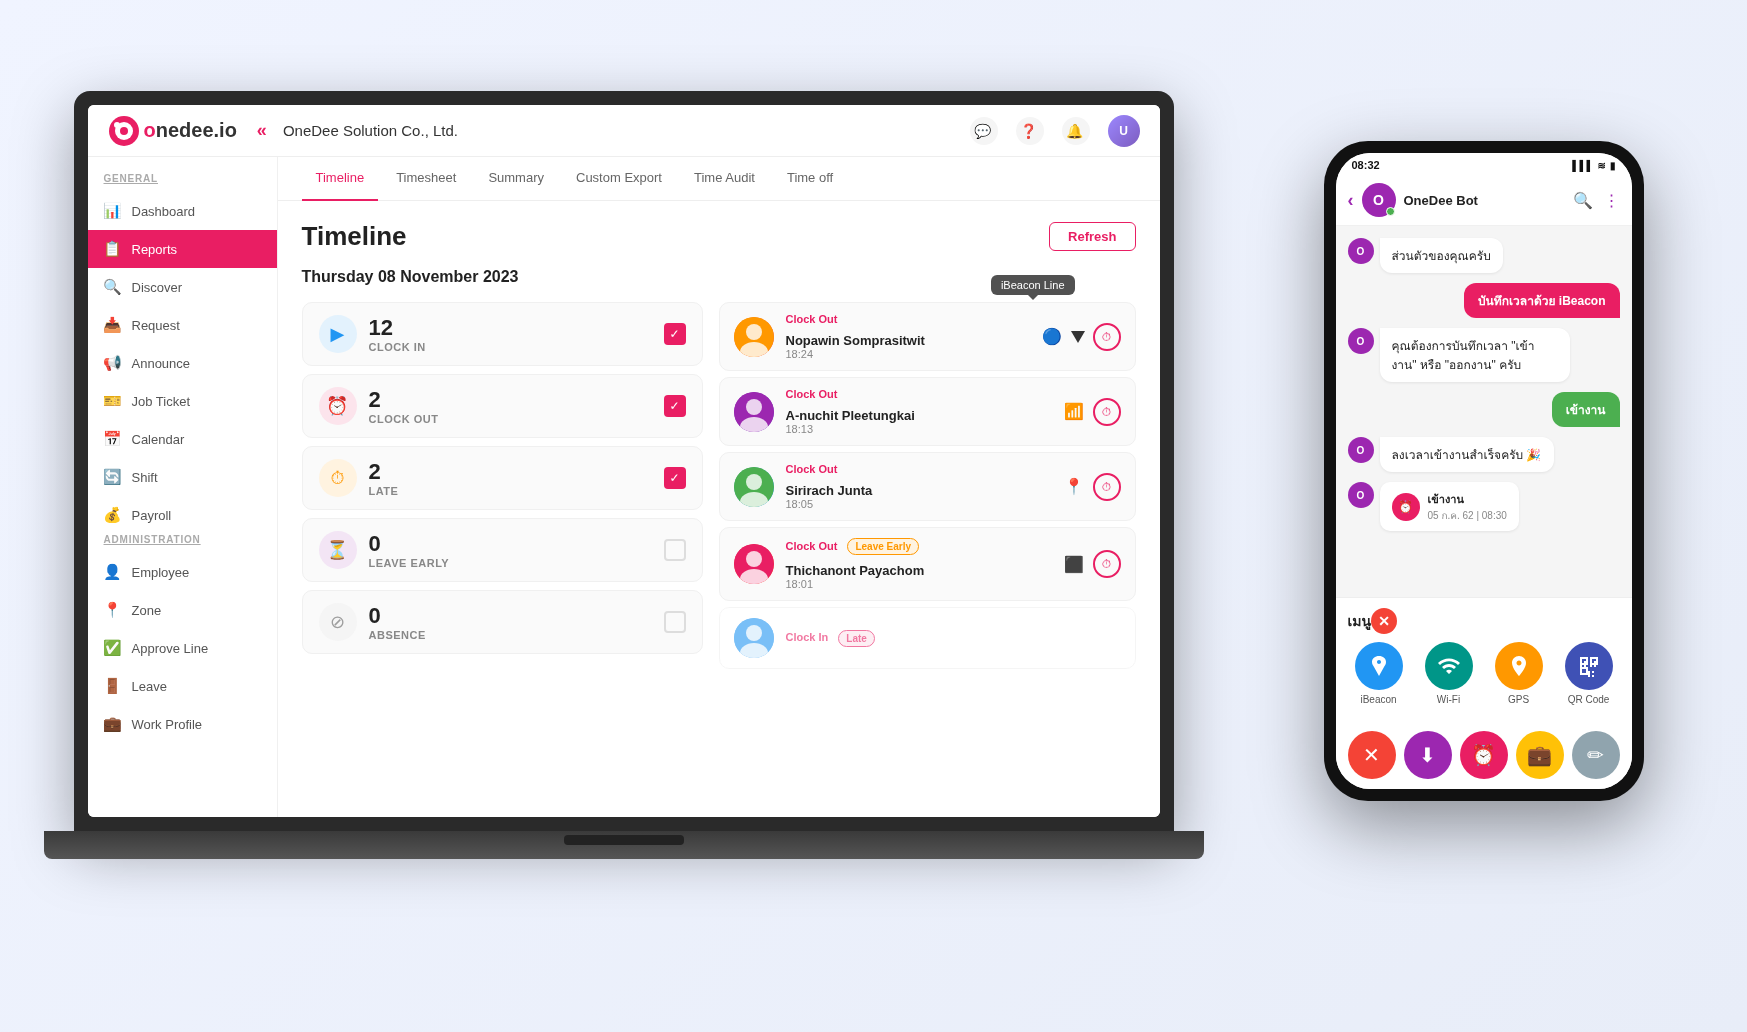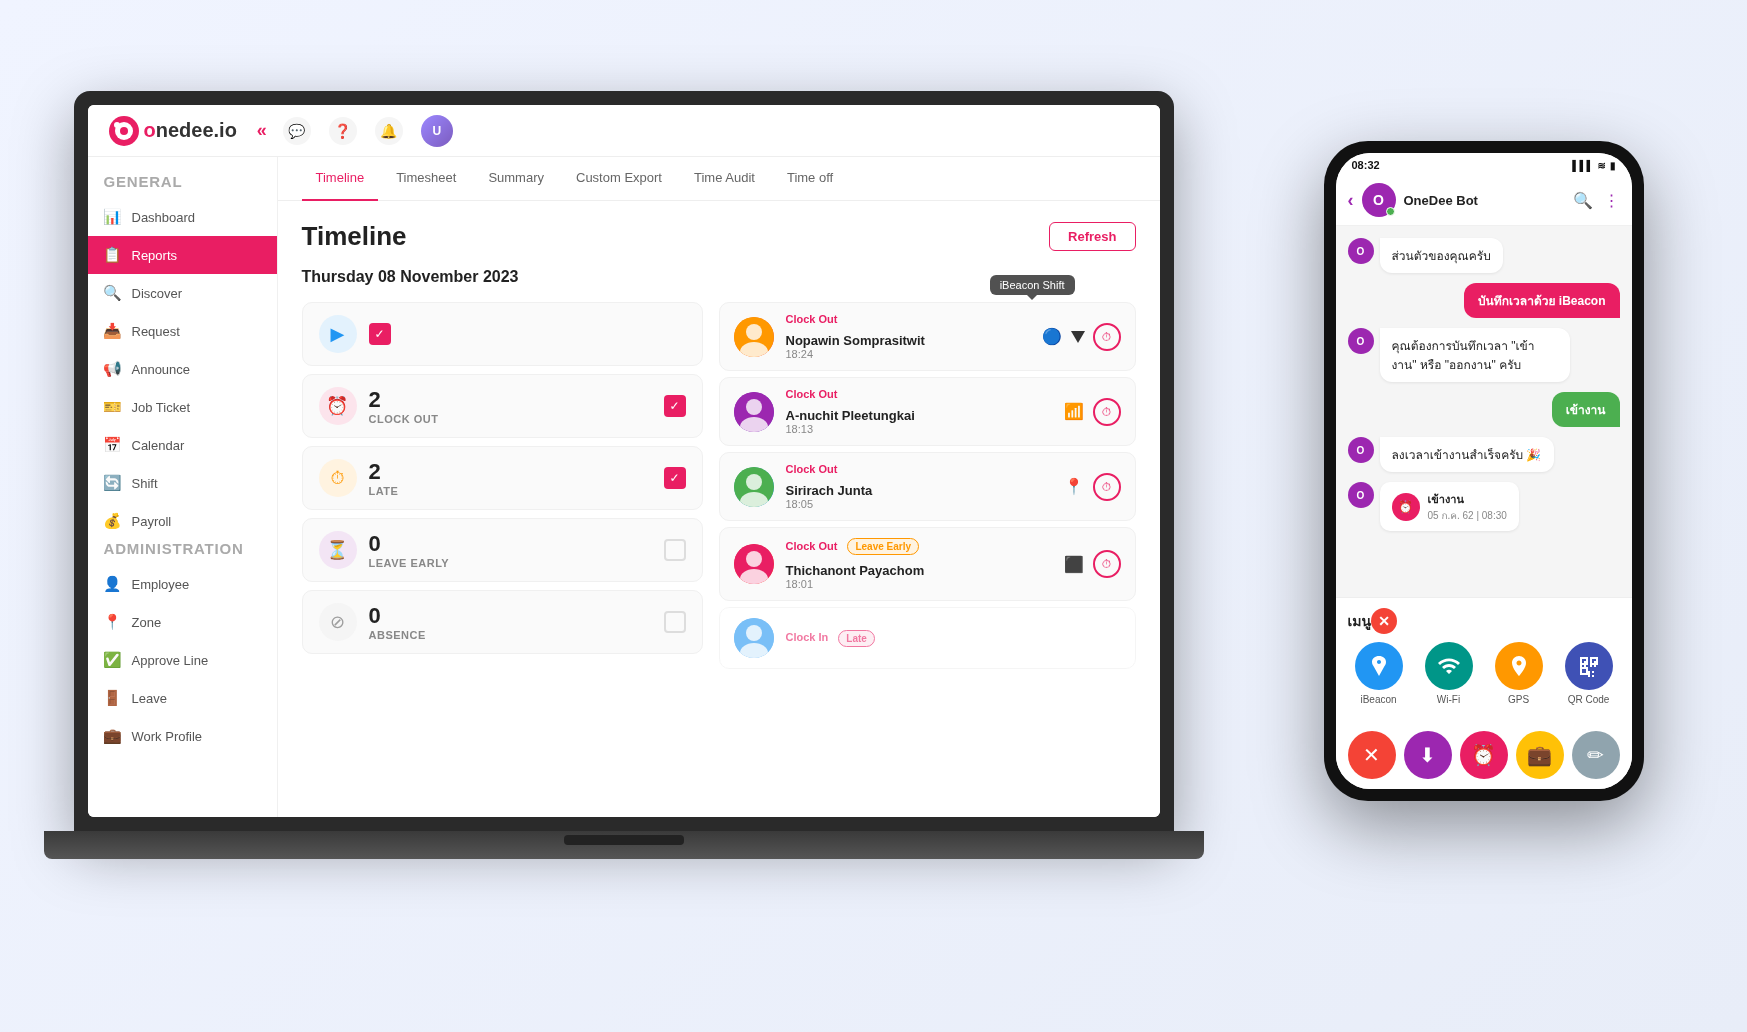--- a/index.html
+++ b/index.html
@@ -160,26 +160,27 @@
     .sidebar {
       width: 190px;
       min-width: 190px;
       background: #fff;
       border-right: 1px solid #f0f0f0;
       padding: 16px 0;
       overflow-y: auto;
     }
 
     .sidebar-section-label {
-      font-size: 15px;
+      font-size: 10px;
       color: #aaa;
       font-weight: 600;
       letter-spacing: 0.8px;
       text-transform: uppercase;
       padding: 0 16px 8px 16px;
+      text-decoration: underline;
     }
 
     .sidebar-item {
       display: flex;
       align-items: center;
       gap: 10px;
       padding: 10px 16px;
       cursor: pointer;
       border-radius: 0;
       font-size: 13px;
@@ -781,20 +782,21 @@
               <circle cx="16" cy="16" r="15" fill="#e91e63"></circle>
               <circle cx="16" cy="16" r="9" fill="white"></circle>
               <circle cx="16" cy="16" r="4" fill="#e91e63"></circle>
               <circle cx="9" cy="10" r="3" fill="white"></circle>
             </svg>
             <span class="logo-text">
               <span>o</span>nedee.io
             </span>
           </div>
           <span class="chevron-left">«</span>
+          <span class="company-name">OneDee Solution Co., Ltd.</span>
           <div class="top-icons">
             <div class="top-icon">💬</div>
             <div class="top-icon">❓</div>
             <div class="top-icon">🔔</div>
             <div class="avatar-top">U</div>
           </div>
         </div>
 
         <div class="app-body">
 
@@ -880,20 +882,24 @@
               </div>
 
               <div class="date-heading">Thursday 08 November 2023</div>
 
               <div class="timeline-grid">
 
                 <div class="left-cards">
 
                   <div class="stat-card">
                     <div class="stat-icon blue">▶</div>
+                    <div class="stat-info">
+                      <div class="stat-number">12</div>
+                      <div class="stat-label">CLOCK IN</div>
+                    </div>
                     <div class="stat-check">✓</div>
                   </div>
 
                   <div class="stat-card">
                     <div class="stat-icon pink">⏰</div>
                     <div class="stat-info">
                       <div class="stat-number">2</div>
                       <div class="stat-label">CLOCK OUT</div>
                     </div>
                     <div class="stat-check">✓</div>
@@ -924,21 +930,21 @@
                       <div class="stat-label">ABSENCE</div>
                     </div>
                     <div class="stat-check-empty"></div>
                   </div>
 
                 </div>
 
                 <div class="right-list">
 
                   <div class="employee-row">
-                    <div class="ibeacon-tooltip">iBeacon Shift</div>
+                    <div class="ibeacon-tooltip">iBeacon Line</div>
                     <div class="emp-avatar emp-avatar-1">
                       <svg width="40" height="40" viewBox="0 0 40 40">
                         <circle cx="20" cy="20" r="20" fill="#ff9800"></circle>
                         <circle cx="20" cy="15" r="8" fill="#fff" opacity="0.8"></circle>
                         <ellipse cx="20" cy="35" rx="14" ry="10" fill="#fff" opacity="0.8"></ellipse>
                       </svg>
                     </div>
                     <div class="emp-info">
                       <div class="emp-status-badge">Clock Out</div>
                       <div class="emp-name">Nopawin Somprasitwit</div>

